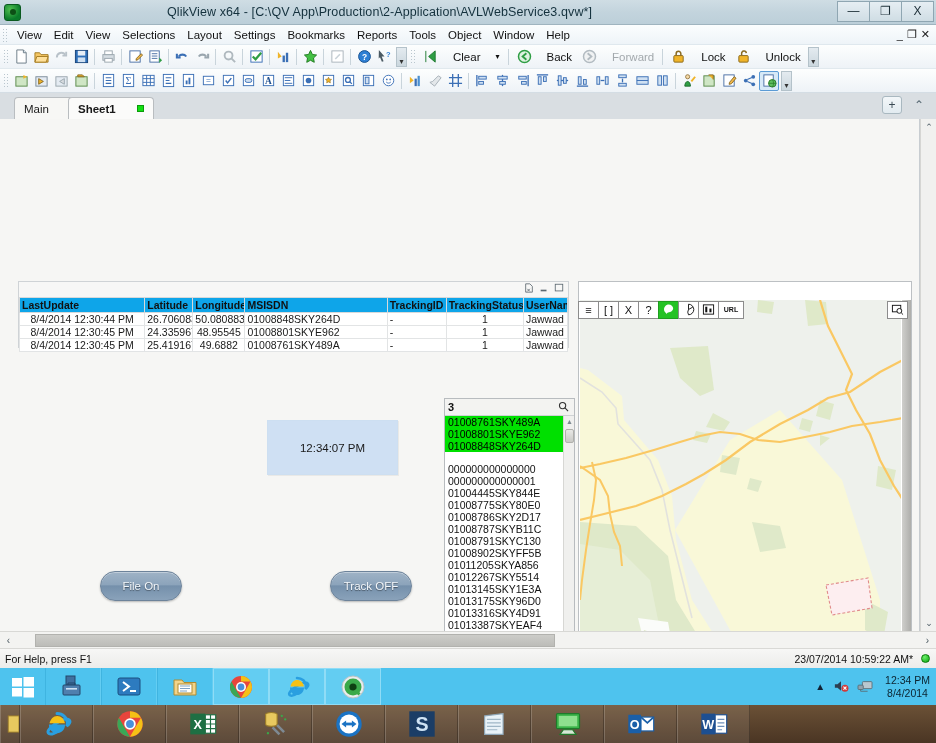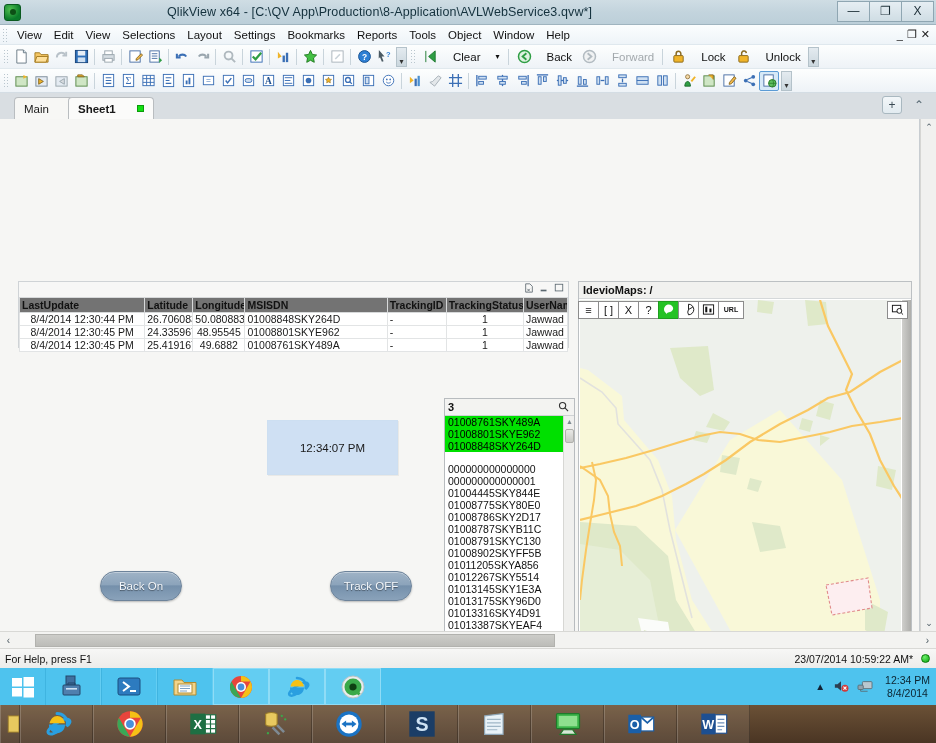--- a/index.html
+++ b/index.html
@@ -143,21 +143,21 @@
   }
   .tbl-caption {
     height: 15px; position: relative; background: #f7f7f6; border-bottom: none;
   }
   .tbl-icons {
     position: absolute; right: 4px; top: 1px; display: flex; gap: 5px; align-items: center;
     color: #5b6870; font-size: 10px;
   }
   table.grid { width: 100%; border-collapse: collapse; font-size: 10.5px; table-layout: fixed; }
   table.grid th {
-    background: #737373; border: 1px solid #d7d9da;
+    background: #0ea5e9; border: 1px solid #d7d9da;
     font-weight: bold; color: #111; text-align: left; padding: 1px 2px; height: 14px;
     font-size: 10.5px; overflow: hidden; white-space: nowrap;
   }
   table.grid td {
     border: 1px solid #e2e4e5; background: #fff; color: #1a1a1a;
     padding: 0 2px; height: 12px; overflow: hidden; white-space: nowrap;
     font-size: 10.5px;
   }
   td.num { text-align: center; }
 
@@ -318,21 +318,21 @@
     border-right: 1px solid rgba(0,0,0,.25);
   }
 </style>
 </head>
 <body>
 
 <div id="app">
 
   <div class="titlebar">
     <div class="qv-logo"></div>
-    <div class="title-text">QlikView x64 - [C:\QV App\Production\8-Application\AVLWebService3.qvw*]</div>
+    <div class="title-text">QlikView x64 - [C:\QV App\Production\2-Application\AVLWebService3.qvw*]</div>
     <div class="win-btns">
       <div class="win-btn">—</div>
       <div class="win-btn">❐</div>
       <div class="win-btn">X</div>
     </div>
   </div>
 
   <div class="menubar">
     <div class="menu-grip"></div>
     <div class="menu-item">View</div>
@@ -846,21 +846,21 @@
           </tr>
         </tbody>
       </table>
     </div>
 
     <div class="clockobj">
       <span>12:34:07 PM</span>
     </div>
 
     <div class="pillbtn" id="btn-track-on">
-      <span>Back On</span>
+      <span>File On</span>
     </div>
     <div class="pillbtn" id="btn-track-off">
       <span>Track OFF</span>
     </div>
 
     <div class="listbox">
       <div class="lb-head">
         <span>3</span>
         <span class="lb-search">
           <svg width="11" height="11" viewBox="0 0 12 12">
@@ -892,21 +892,20 @@
         <div class="lb-item">01013910SKYA12B</div>
       </div>
       <div class="lb-scroll">
         <div class="lb-arrow up">▲</div>
         <div class="lb-thumb"></div>
         <div class="lb-arrow down">▼</div>
       </div>
     </div>
 
     <div class="mapobj">
-      <div class="map-caption">IdevioMaps: /</div>
 
       <div class="map-canvas">
         <svg width="323" height="447" viewBox="0 0 323 447" preserveAspectRatio="none">
           <rect x="0" y="0" width="323" height="447" fill="#eef1ec"></rect>
 
           <path d="M0 68 L8 70 L42 96 L44 120 L78 160 L92 196 L96 240 L112 300 L150 360 L200 420 L250 447 L0 447 Z" fill="#f9f8d8"></path>
           <path d="M95 230 L150 330 L210 420 L265 447 L300 447 L300 300 L262 180 L200 110 L150 140 Z" fill="#f9f8d8"></path>
 
           <path d="M90 48 L128 46 L134 90 L120 96 L100 78 Z" fill="#dfe9c9"></path>
           <path d="M225 0 L246 2 L248 24 L228 26 Z" fill="#dfe9c9"></path>

